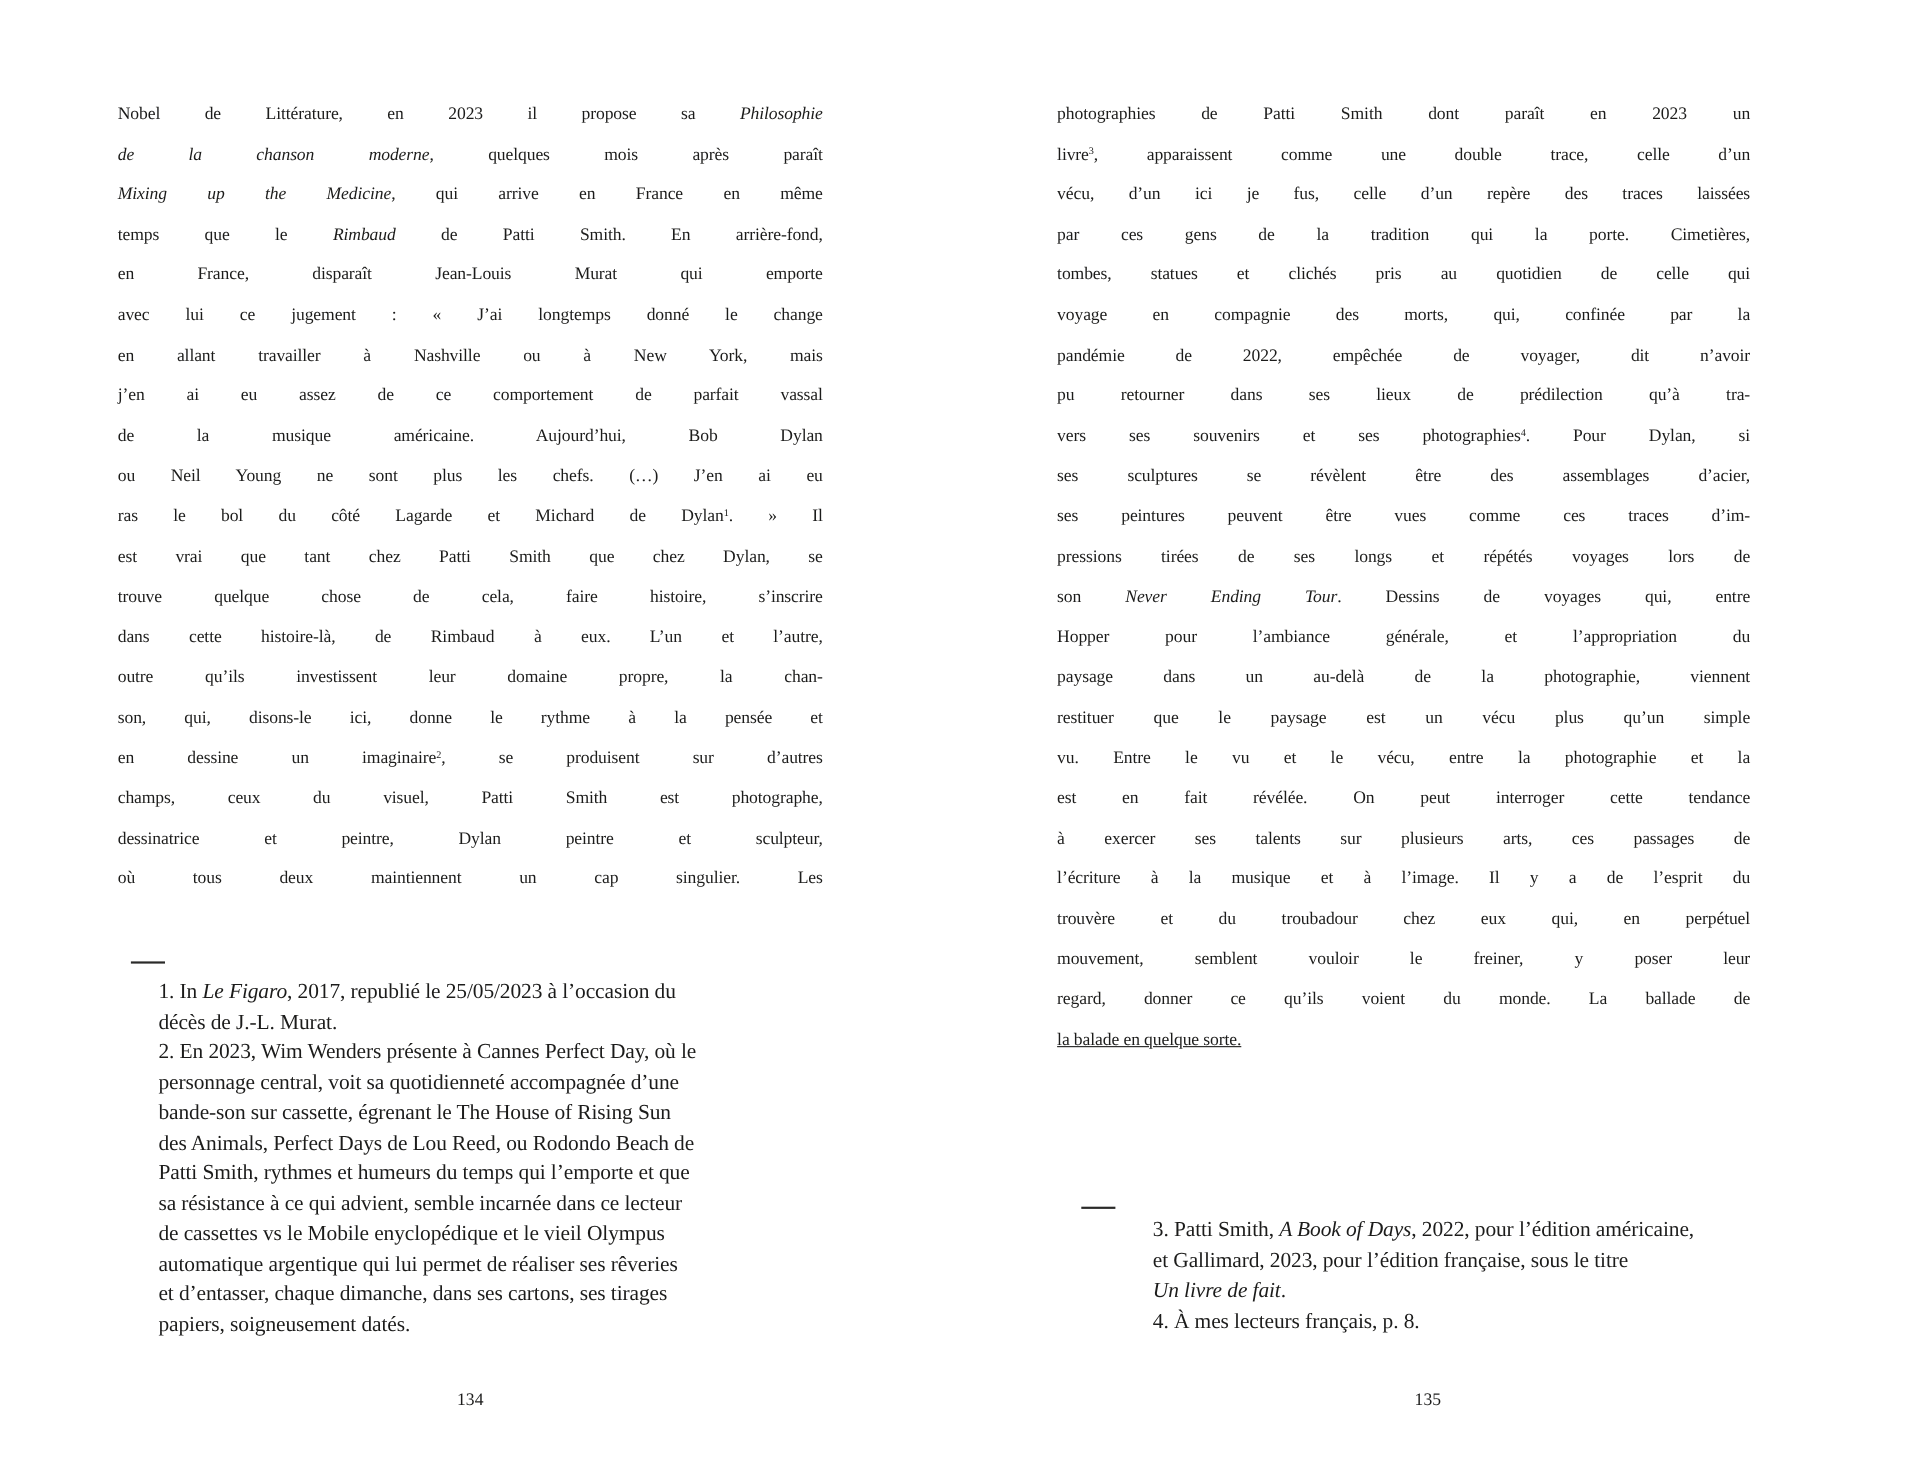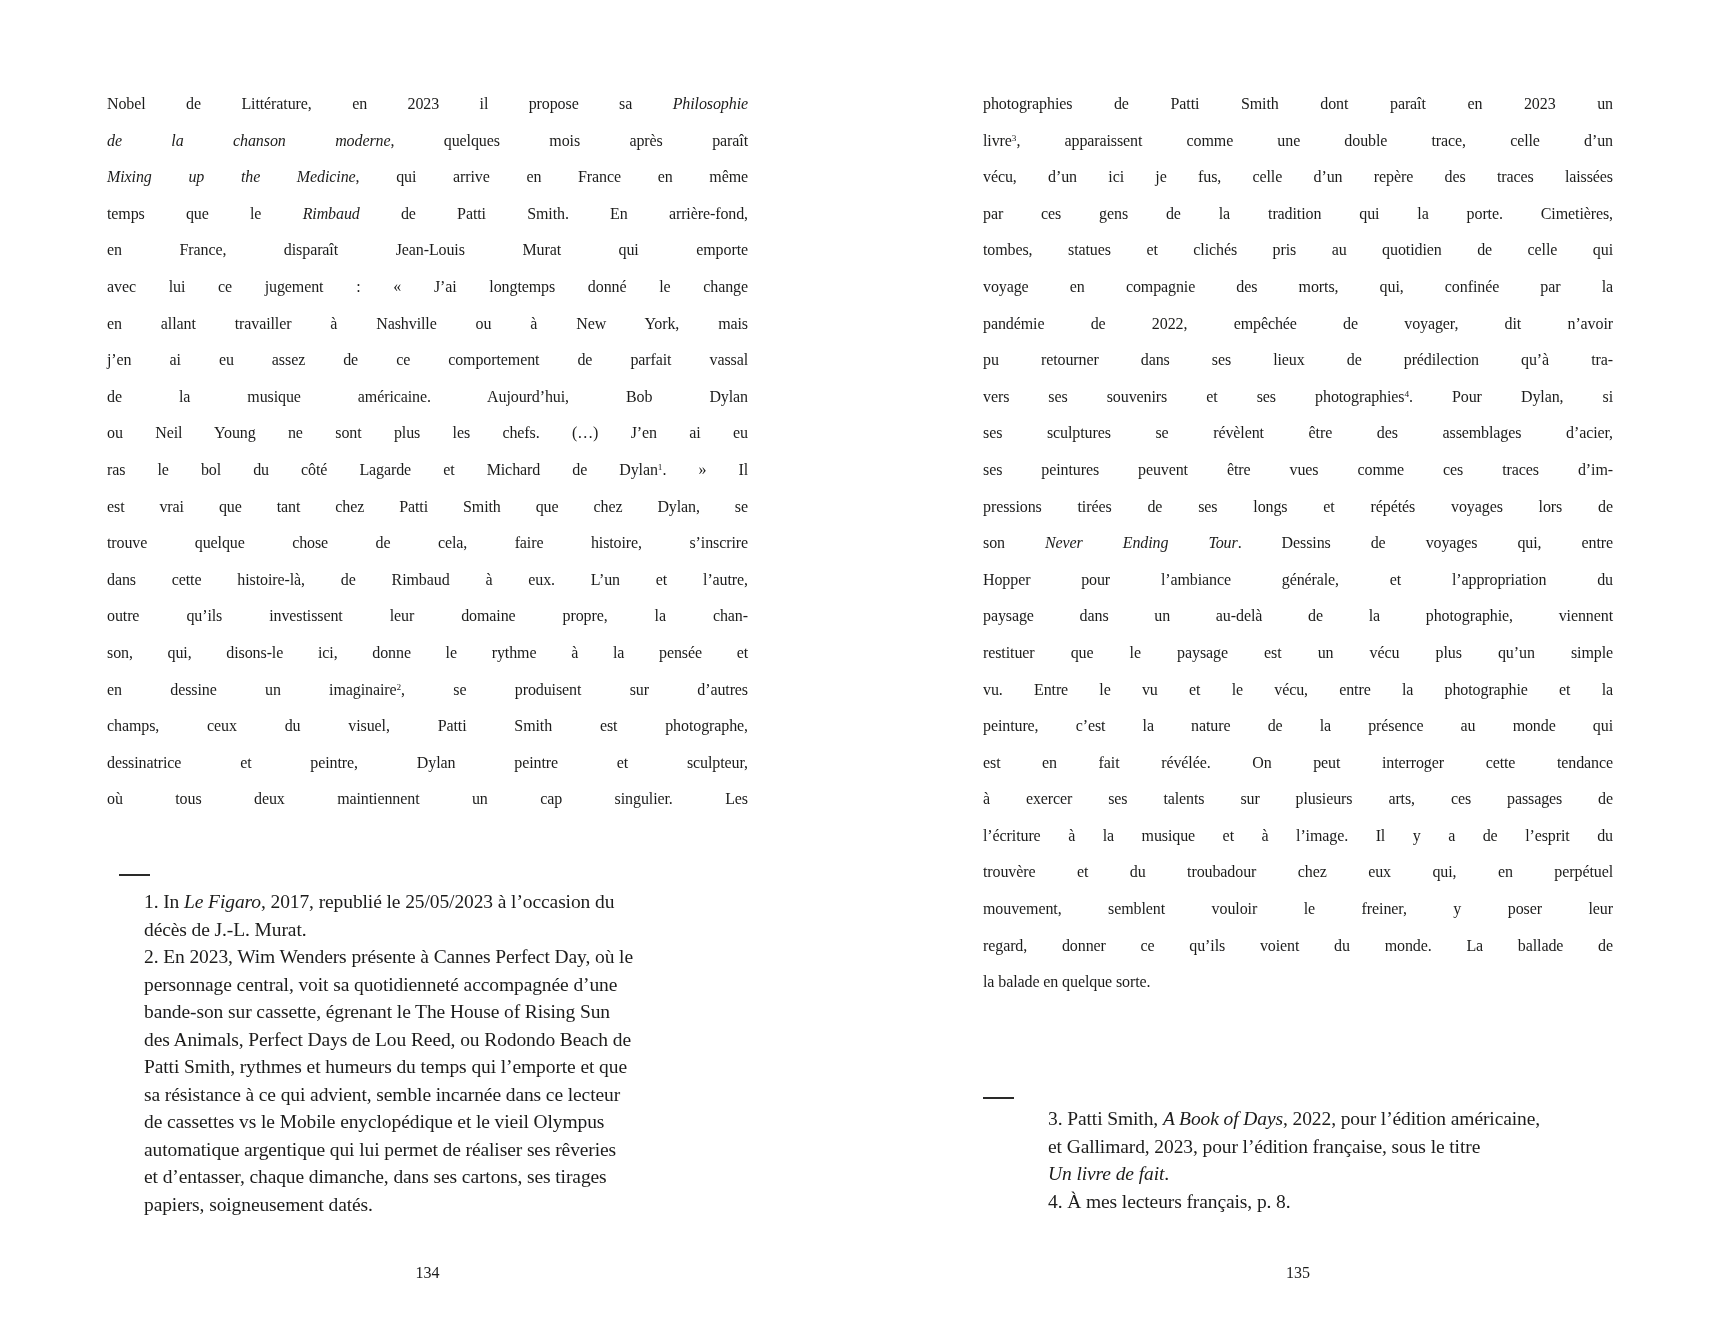--- a/index.html
+++ b/index.html
@@ -5,21 +5,21 @@
   html,body{margin:0;padding:0;}
   body{
     width:1732px;height:1338px;position:relative;
     background:#ffffff;overflow:hidden;
     font-family:"Liberation Serif","DejaVu Serif",serif;
     color:#1c1c1b;
   }
   .block{position:absolute;}
   .main-text{font-size:16px;line-height:36.6px;letter-spacing:-0.1px;}
   .main-text .line{text-align:justify;text-align-last:justify;}
-  .main-text .line.rag{text-align-last:left;}
+  .main-text .line.rag{text-align-last:left;text-decoration:underline;}
   .footnotes{font-size:19.5px;line-height:27.5px;letter-spacing:-0.1px;}
   .footnotes .line{text-align:left;text-align-last:left;}
   .fnrule{position:absolute;width:31px;height:2px;background:#2a2a29;}
   .pageno{position:absolute;font-size:16px;text-align:center;}
   .it{font-style:italic;}
   sup{font-size:0.58em;line-height:0;position:relative;top:-0.48em;vertical-align:baseline;}
 </style>
 </head>
 <body>
 
@@ -58,39 +58,38 @@
       <div class="line"><span>sa résistance à ce qui advient, semble incarnée dans ce lecteur</span></div>
       <div class="line"><span>de cassettes vs le Mobile enyclopédique et le vieil Olympus</span></div>
       <div class="line"><span>automatique argentique qui lui permet de réaliser ses rêveries</span></div>
       <div class="line"><span>et d’entasser, chaque dimanche, dans ses cartons, ses tirages</span></div>
       <div class="line"><span>papiers, soigneusement datés.</span></div>
     </div>
   <div class="pageno" style="left:107px;top:1264px;width:641px;">134</div>
 </div>
 
 <div>
-  <div class="block main-text" style="left:983px;top:86px;width:630px;">
+  <div class="block main-text" style="left:961px;top:86px;width:630px;">
       <div class="line"><span>photographies de Patti Smith dont paraît en 2023 un</span></div>
       <div class="line"><span>livre</span><sup>3</sup><span>, apparaissent comme une double trace, celle d’un</span></div>
       <div class="line"><span>vécu, d’un ici je fus, celle d’un repère des traces laissées</span></div>
       <div class="line"><span>par ces gens de la tradition qui la porte. Cimetières,</span></div>
       <div class="line"><span>tombes, statues et clichés pris au quotidien de celle qui</span></div>
       <div class="line"><span>voyage en compagnie des morts, qui, confinée par la</span></div>
       <div class="line"><span>pandémie de 2022, empêchée de voyager, dit n’avoir</span></div>
       <div class="line"><span>pu retourner dans ses lieux de prédilection qu’à tra-</span></div>
       <div class="line"><span>vers ses souvenirs et ses photographies</span><sup>4</sup><span>. Pour Dylan, si</span></div>
       <div class="line"><span>ses sculptures se révèlent être des assemblages d’acier,</span></div>
       <div class="line"><span>ses peintures peuvent être vues comme ces traces d’im-</span></div>
       <div class="line"><span>pressions tirées de ses longs et répétés voyages lors de</span></div>
       <div class="line"><span>son </span><span class="it">Never Ending Tour</span><span>. Dessins de voyages qui, entre</span></div>
       <div class="line"><span>Hopper pour l’ambiance générale, et l’appropriation du</span></div>
       <div class="line"><span>paysage dans un au-delà de la photographie, viennent</span></div>
       <div class="line"><span>restituer que le paysage est un vécu plus qu’un simple</span></div>
       <div class="line"><span>vu. Entre le vu et le vécu, entre la photographie et la</span></div>
-      <div class="line"><span>peinture, c’est la nature de la présence au monde qui</span></div>
       <div class="line"><span>est en fait révélée. On peut interroger cette tendance</span></div>
       <div class="line"><span>à exercer ses talents sur plusieurs arts, ces passages de</span></div>
       <div class="line"><span>l’écriture à la musique et à l’image. Il y a de l’esprit du</span></div>
       <div class="line"><span>trouvère et du troubadour chez eux qui, en perpétuel</span></div>
       <div class="line"><span>mouvement, semblent vouloir le freiner, y poser leur</span></div>
       <div class="line"><span>regard, donner ce qu’ils voient du monde. La ballade de</span></div>
       <div class="line rag"><span>la balade en quelque sorte.</span></div>
     </div>
   <div class="fnrule" style="left:983px;top:1097px;"></div>
   <div class="block footnotes" style="left:1012px;top:1105px;width:580px;margin-left:36px;">

